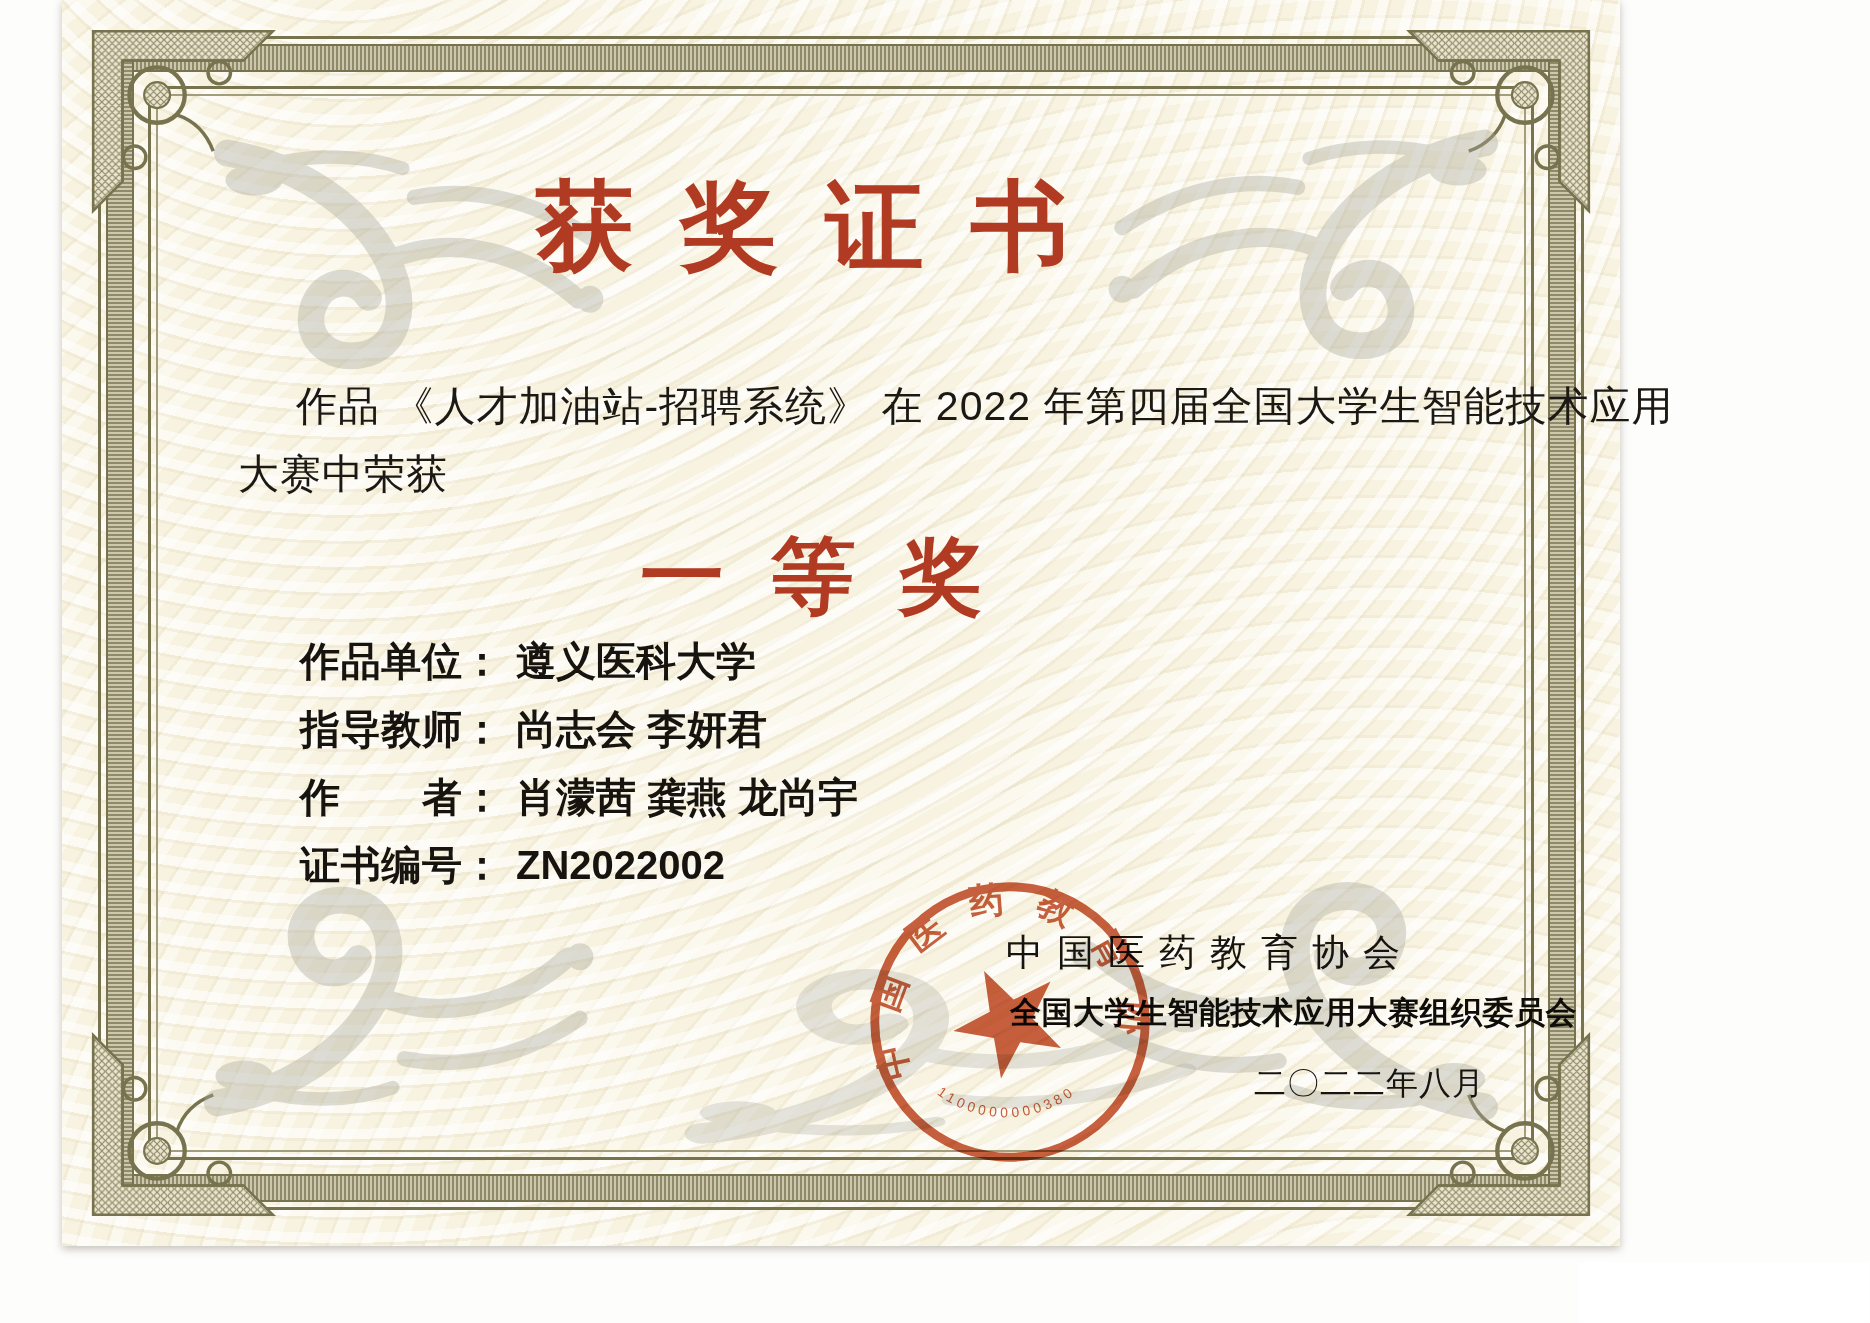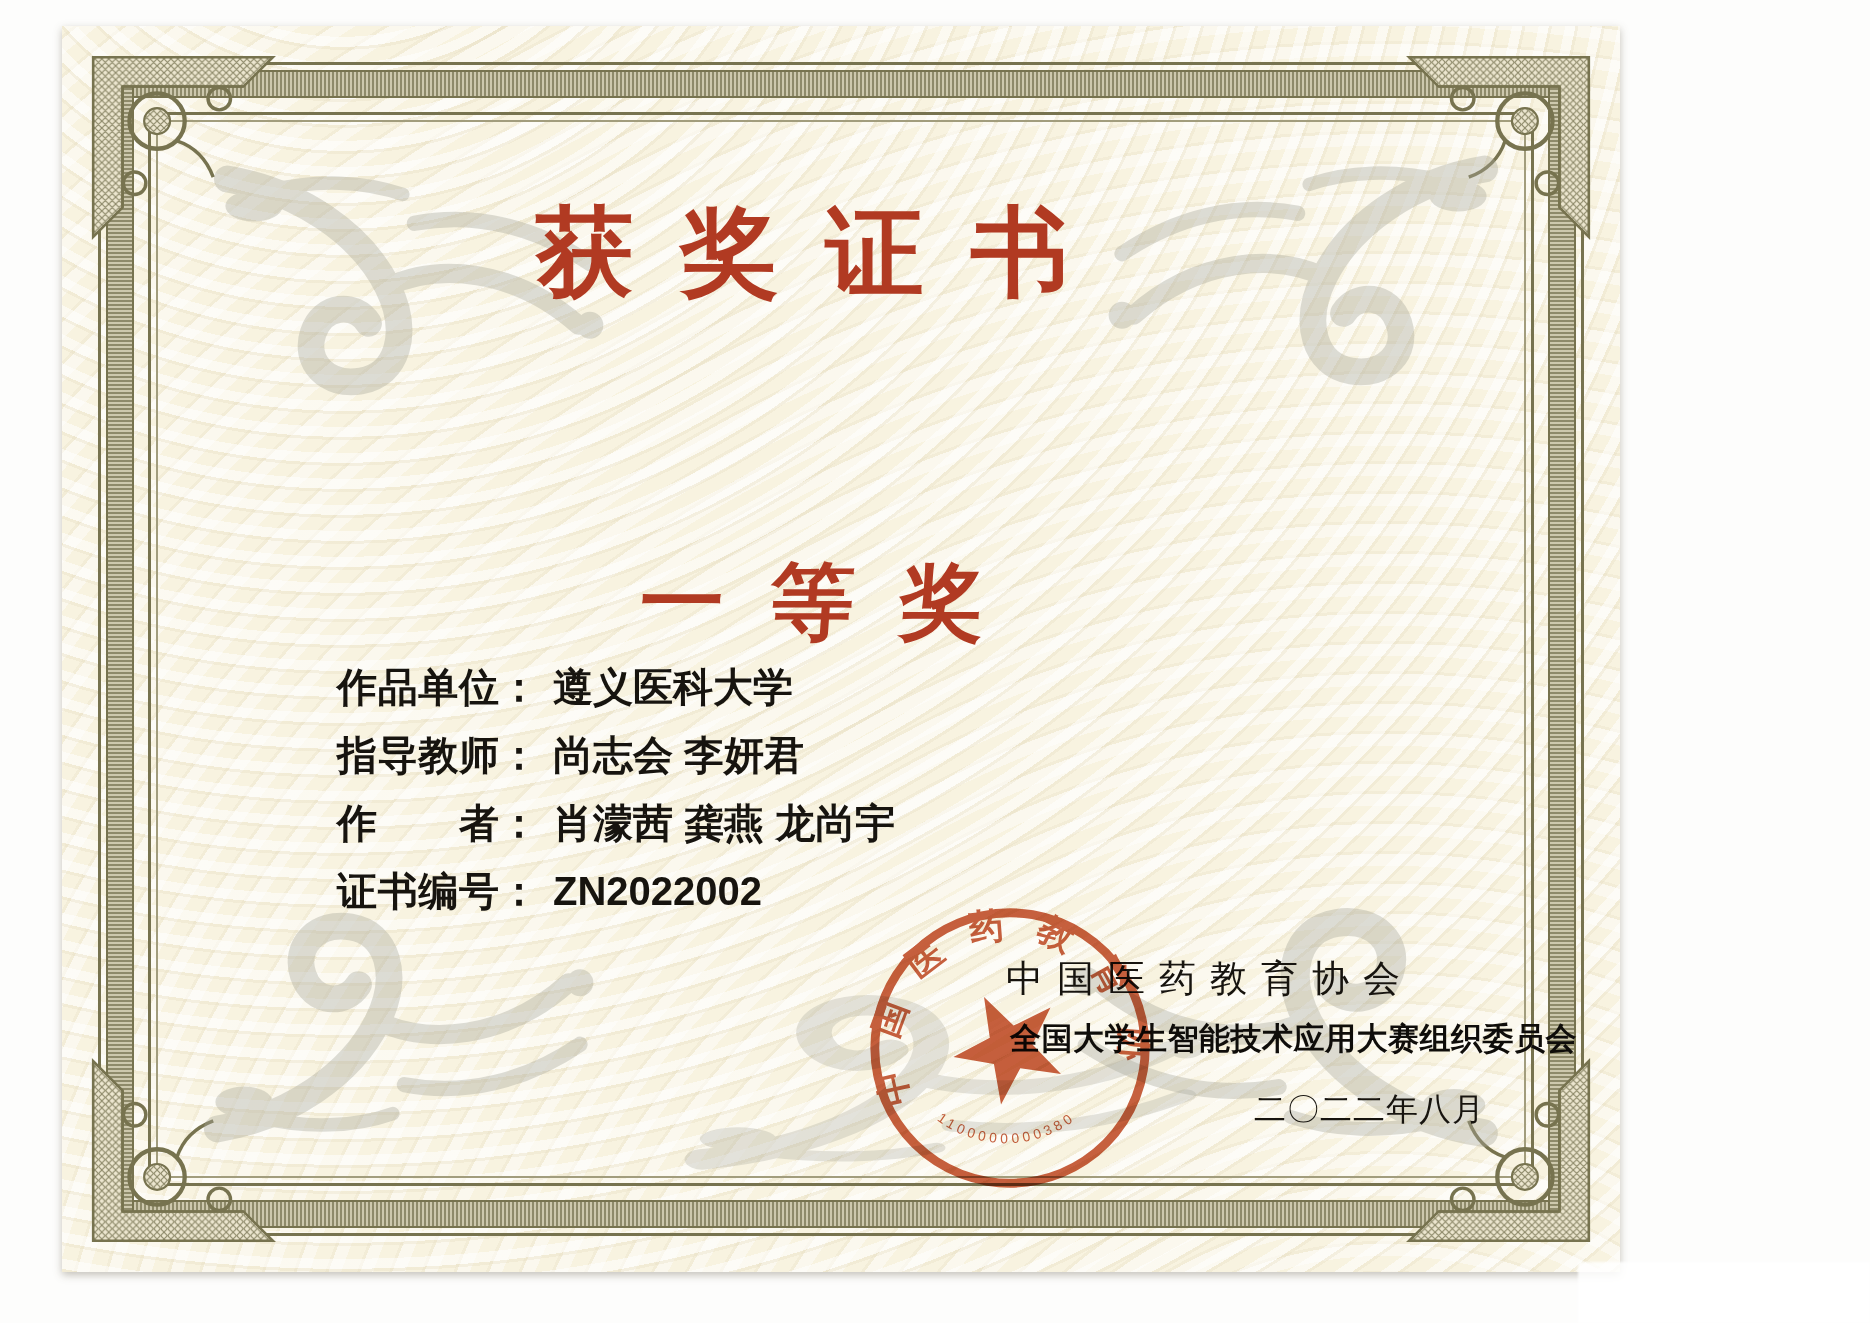--- a/index.html
+++ b/index.html
@@ -3,21 +3,21 @@
 <meta charset="utf-8">
 <style>
   html,body{margin:0;padding:0;}
   body{
     width:1870px;height:1323px;position:relative;overflow:hidden;
     background:#fdfdfc;
     font-family:"Liberation Sans", sans-serif;
   }
   
   .paper{
-    position:absolute;left:62px;top:26px;width:1558px;height:1246px;
+    position:absolute;left:62px;top:0;width:1558px;height:1246px;
     background-color:#f8f3e0;
     background-image:
       repeating-radial-gradient(circle at 18% -20%, rgba(255,255,255,.55) 0 10px, rgba(226,216,186,.28) 10px 13px, rgba(255,255,255,0) 13px 26px),
       repeating-radial-gradient(circle at 85% 130%, rgba(255,255,255,.45) 0 12px, rgba(224,214,184,.22) 12px 15px, rgba(255,255,255,0) 15px 30px);
     box-shadow:0 3px 8px rgba(90,80,60,.35);
   }
   
   .frame-line-outer{position:absolute;inset:36px;border:3px solid #77734f;}
   .band{position:absolute;background:repeating-linear-gradient(90deg,#8e8a6a 0 2px,#cdc8ad 2px 4px);border:2px solid #77734f;}
   .band-v{background:repeating-linear-gradient(0deg,#8e8a6a 0 2px,#cdc8ad 2px 4px);}
@@ -51,21 +51,21 @@
     font-weight:500;white-space:nowrap;
   }
   .bodytext .indent{text-indent:58px;}
   .award{
     position:absolute;left:0;top:520px;width:1500px;text-align:center;
     font-family:"Liberation Serif", serif;font-weight:700;
     font-size:84px;color:#b13a22;letter-spacing:.55em;text-indent:.55em;
     transform:skewX(-4deg);
   }
   .fields{position:absolute;left:238px;top:634px;font-size:40px;color:#17140f;font-weight:700;}
-  .field{height:68px;white-space:nowrap;margin-left:37px;}
+  .field{height:68px;white-space:nowrap;}
   .field-label{display:inline-block;width:4.05em;text-align:justify;text-align-last:justify;}
   .field-colon{display:inline-block;margin-right:.35em;}
   .issuer-org1{
     position:absolute;left:944px;top:928px;font-size:37px;color:#17140f;
     letter-spacing:14px;white-space:nowrap;font-weight:500;
   }
   .issuer-org2{
     position:absolute;left:948px;top:992px;font-size:31px;color:#0f0d0a;
     font-weight:700;letter-spacing:.5px;white-space:nowrap;
   }
@@ -149,20 +149,24 @@
     </svg>
   <svg class="flourish fl-br" viewBox="0 0 220 130" preserveAspectRatio="none">
       <use href="#flourish-motif"></use>
     </svg>
   <svg class="flourish fl-bc" viewBox="0 0 220 130" preserveAspectRatio="none">
       <use href="#flourish-motif"></use>
     </svg>
 
   <div class="title">获奖证书</div>
 
+  <div class="bodytext">
+    <div class="indent">作品 《人才加油站-招聘系统》 在 2022 年第四届全国大学生智能技术应用</div>
+    <div>大赛中荣获</div>
+  </div>
 
   <div class="award">一等奖</div>
 
   <div class="fields">
     <div class="field">
       <span class="field-label">作品单位</span><span class="field-colon">：</span><span class="field-value">遵义医科大学</span>
     </div>
     <div class="field">
       <span class="field-label">指导教师</span><span class="field-colon">：</span><span class="field-value">尚志会 李妍君</span>
     </div>

